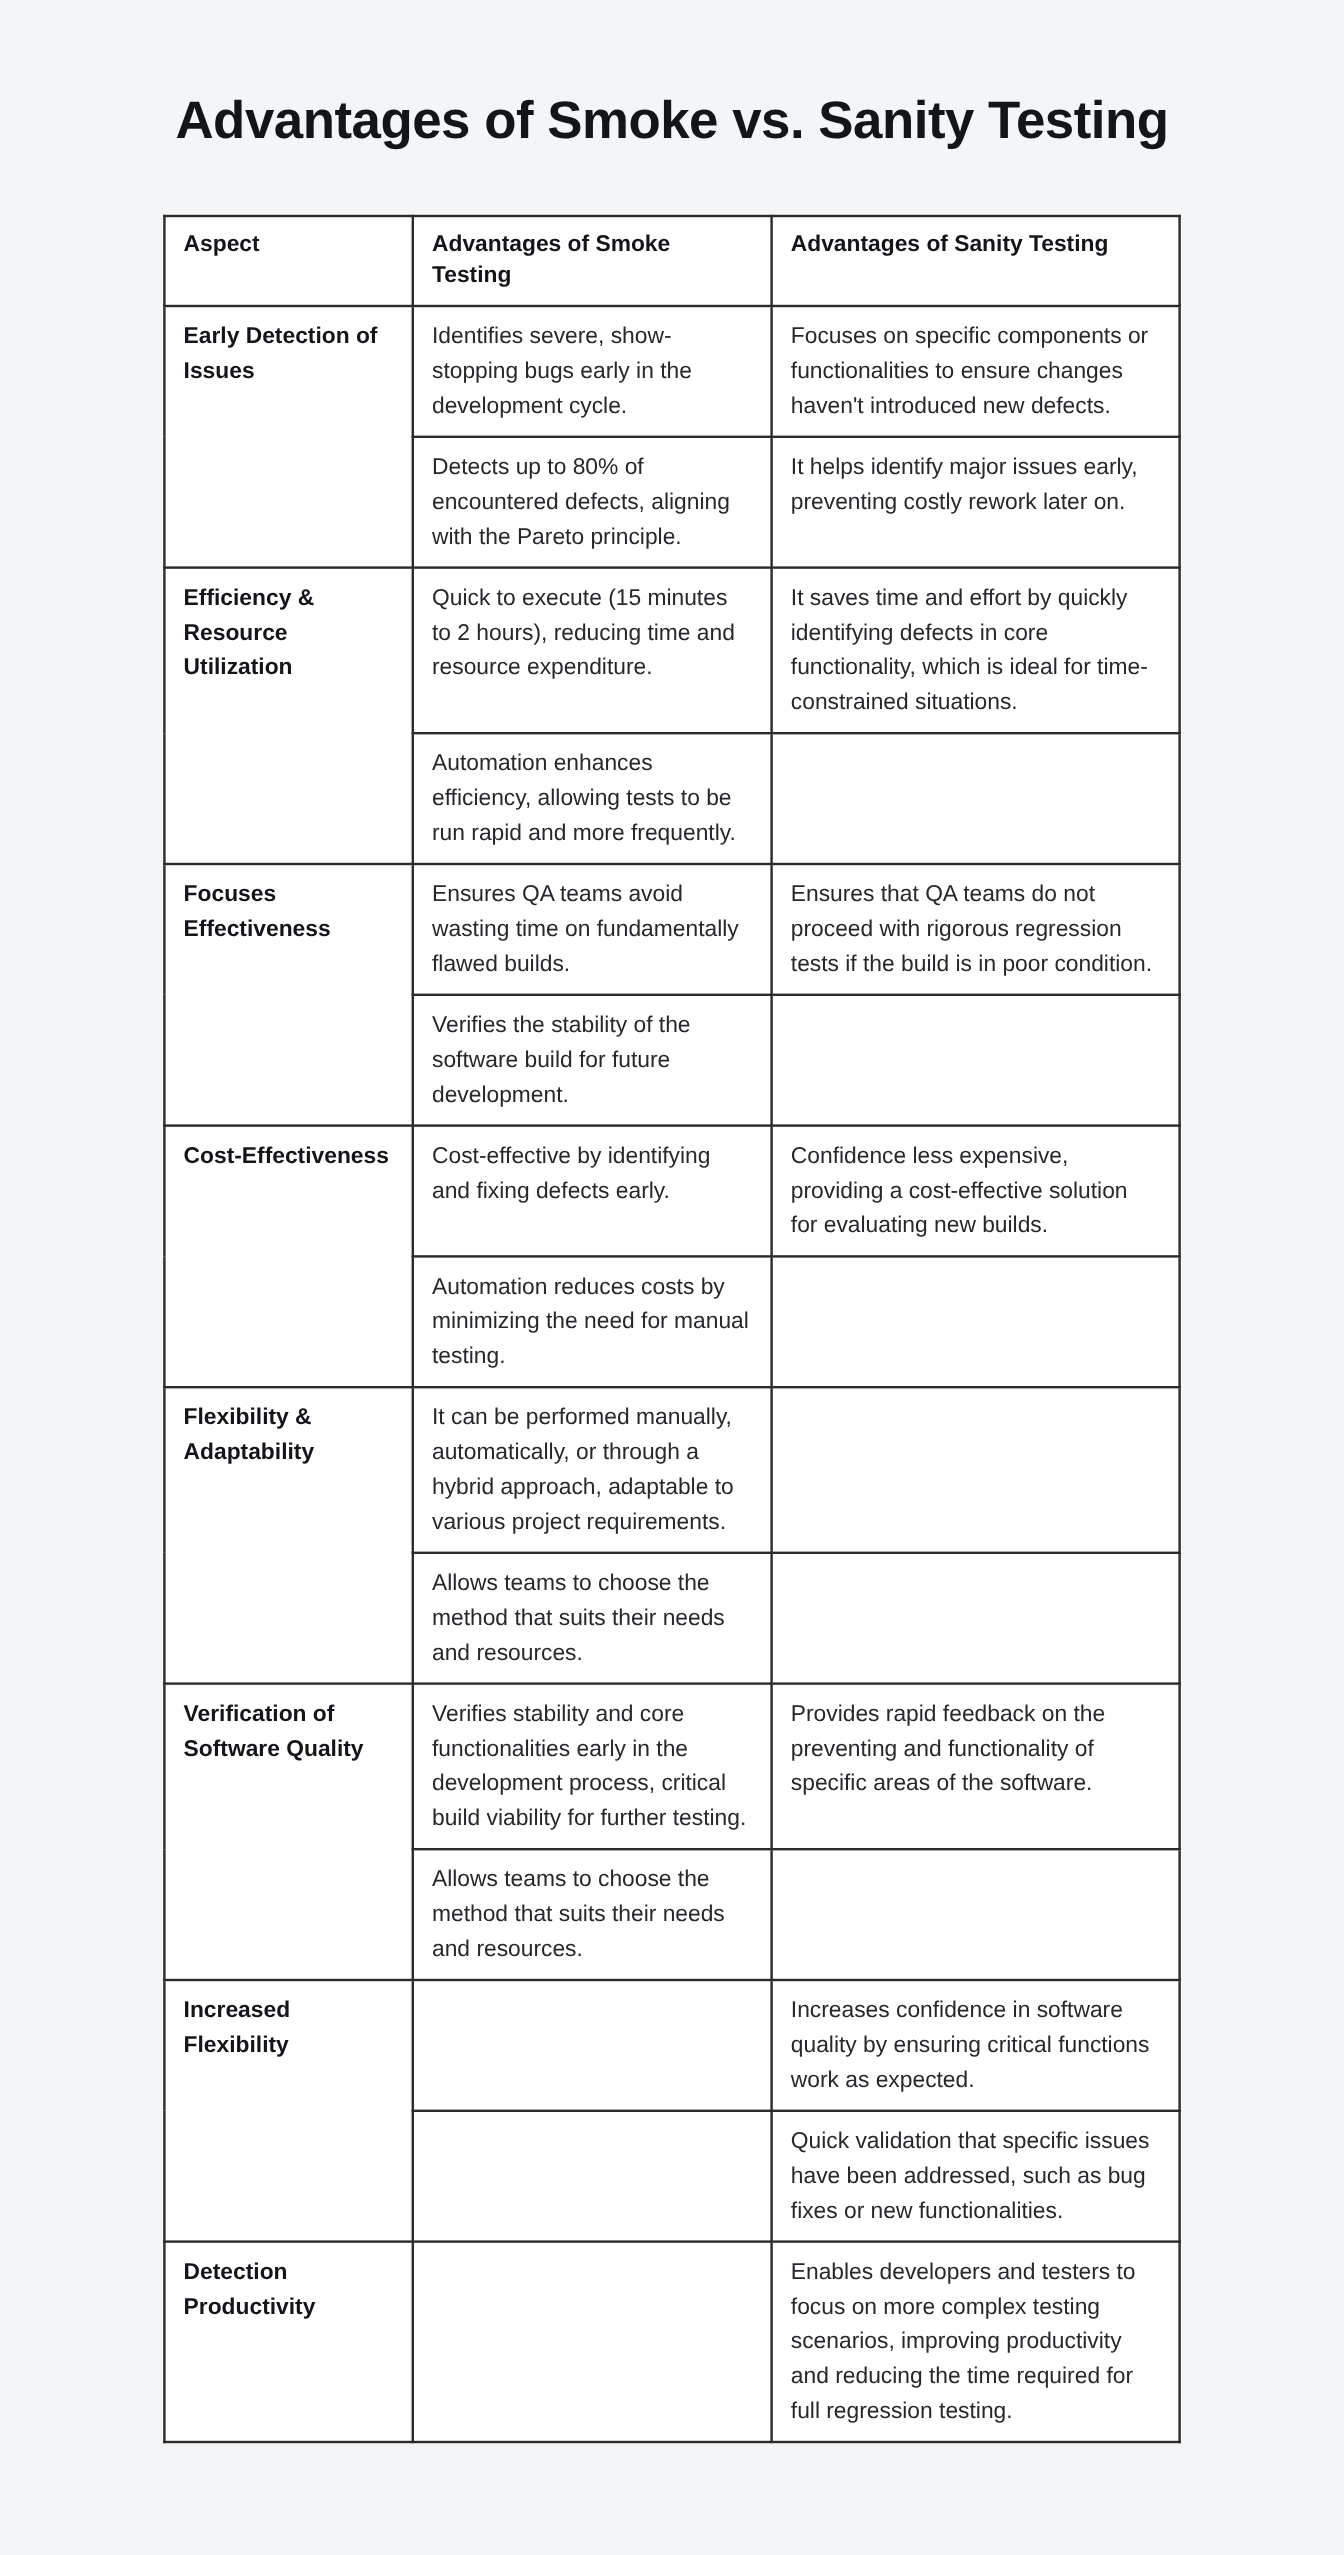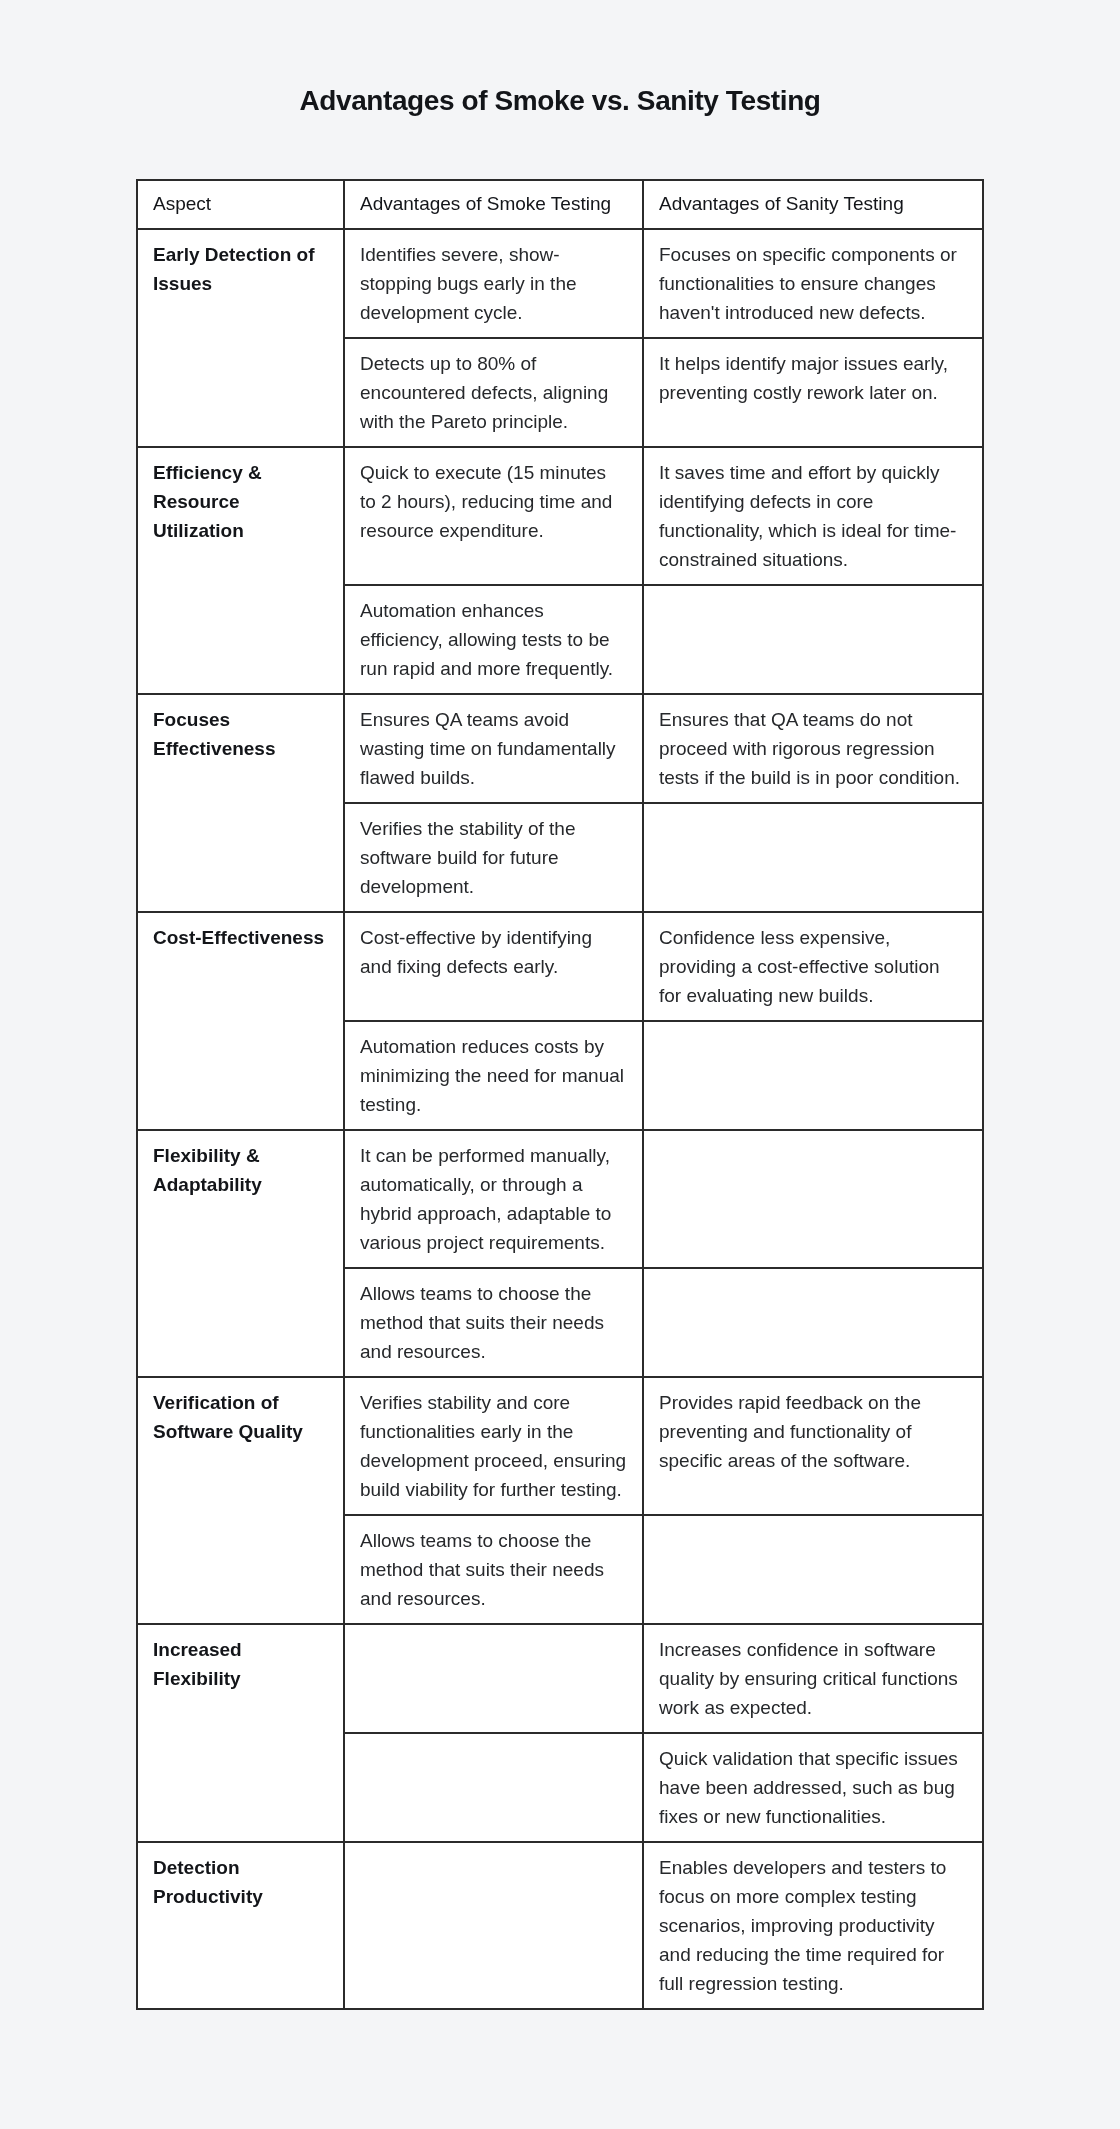--- a/index.html
+++ b/index.html
@@ -18,21 +18,21 @@
     width: 1120px;
     min-height: 2129px;
     background: var(--page-background);
     font-family: "Liberation Sans", sans-serif;
     -webkit-font-smoothing: antialiased;
   }
   .page-title {
     margin: 0;
     padding-top: 76px;
     text-align: center;
-    font-size: 28px;
+    font-size: 44px;
     line-height: 50px;
     font-weight: 700;
     letter-spacing: -0.4px;
     color: var(--heading-color);
   }
   table.compare-table {
     width: 846px;
     margin: 53px auto 0 auto;
     border-collapse: collapse;
     table-layout: fixed;
@@ -44,21 +44,21 @@
   .compare-table th,
   .compare-table td {
     border: 2px solid var(--border-color);
     vertical-align: top;
     text-align: left;
     padding: 10px 15px;
     font-size: 19px;
     background: var(--cell-background);
   }
   .compare-table th {
-    font-weight: 400;
+    font-weight: 700;
     color: var(--heading-color);
     line-height: 26px;
     padding-bottom: 11px;
   }
   .compare-table td {
     color: var(--text-color);
     line-height: 29px;
   }
   .compare-table td.aspect-cell {
     font-weight: 700;
@@ -130,21 +130,21 @@
       <td>It can be performed manually, automatically, or through a hybrid approach, adaptable to various project requirements.</td>
       <td></td>
     </tr>
     <tr>
       <td>Allows teams to choose the method that suits their needs and resources.</td>
       <td></td>
     </tr>
 
     <tr>
       <td class="aspect-cell" rowspan="2">Verification of Software Quality</td>
-      <td>Verifies stability and core functionalities early in the development proceed, ensuring build viability for further testing.</td>
+      <td>Verifies stability and core functionalities early in the development process, critical build viability for further testing.</td>
       <td>Provides rapid feedback on the preventing and functionality of specific areas of the software.</td>
     </tr>
     <tr>
       <td>Allows teams to choose the method that suits their needs and resources.</td>
       <td></td>
     </tr>
 
     <tr>
       <td class="aspect-cell" rowspan="2">Increased Flexibility</td>
       <td></td>

